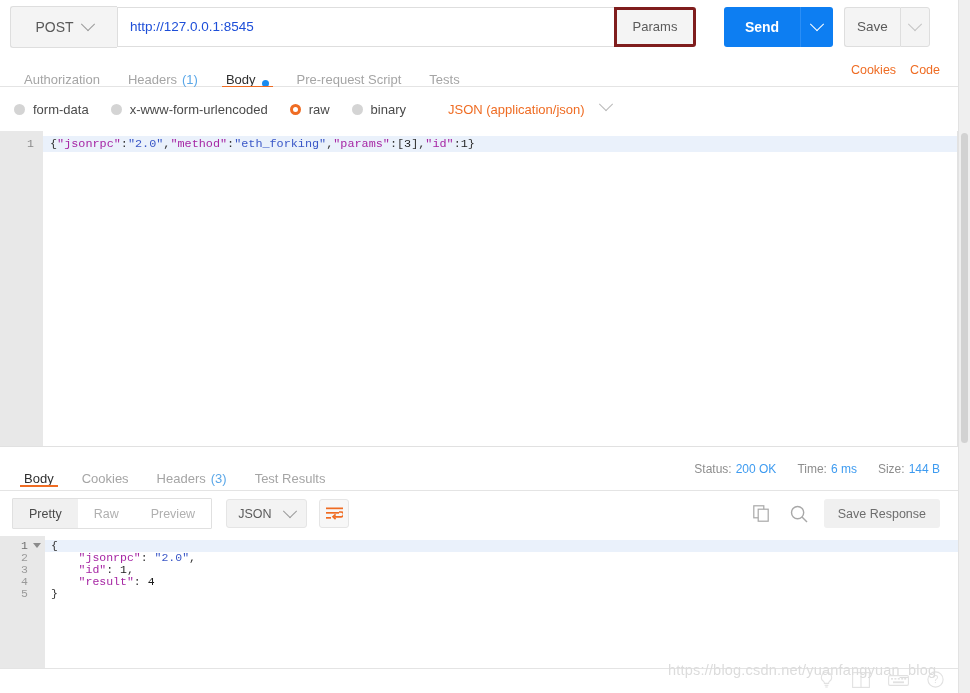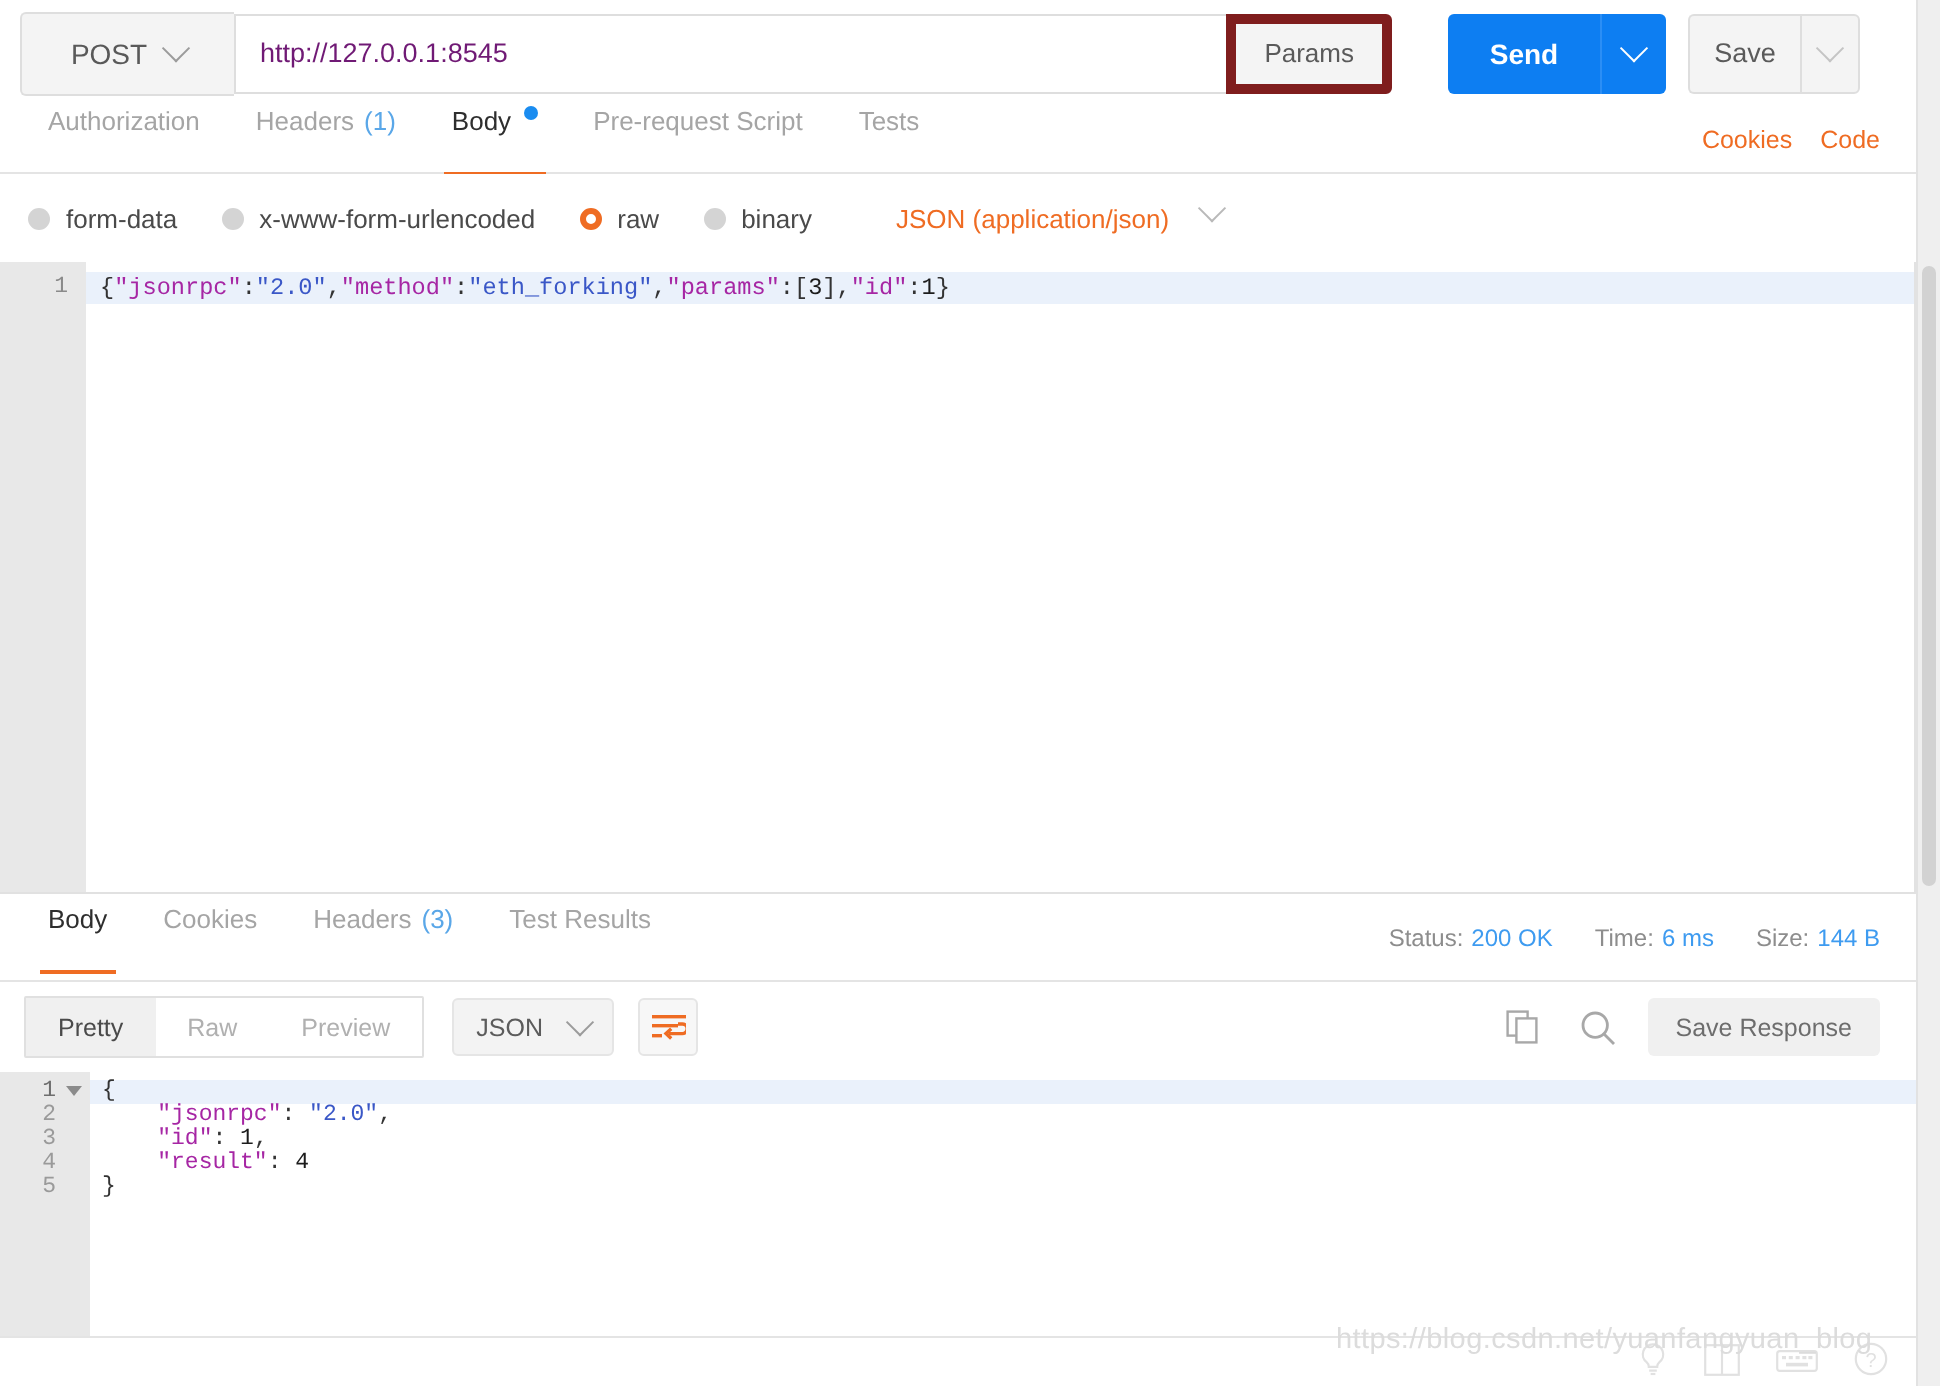--- a/index.html
+++ b/index.html
@@ -55,27 +55,27 @@
     flex: 1;
     height: 40px;
     border: 1px solid #dedede;
     border-right: none;
     background: #ffffff;
     display: flex;
     align-items: center;
     padding-left: 12px;
     box-sizing: border-box;
     font-size: 13.5px;
-    color: #701a75;
+    color: #1d4ed8;
   }
   .params-btn {
     height: 40px;
     min-width: 82px;
     padding: 0 14px;
-    border: 5px solid #7f1d1d;
+    border: 3px solid #7f1d1d;
     border-radius: 0 3px 3px 0;
     background: #f4f4f4;
     display: flex;
     align-items: center;
     justify-content: center;
     color: #5a5a5a;
     font-size: 13px;
     cursor: pointer;
     box-sizing: border-box;
   }
@@ -161,21 +161,21 @@
     border-bottom: 1px solid #e4e4e4;
     display: flex;
     align-items: center;
     padding: 0 10px;
     box-sizing: border-box;
     background: #ffffff;
   }
   .tab {
     height: 34px;
     display: flex;
-    align-items: flex-start;
+    align-items: flex-end;
     padding: 0 14px;
     color: #a5a5a5;
     font-size: 13px;
     cursor: pointer;
     position: relative;
     box-sizing: border-box;
   }
   .tab.active {
     color: #2e2e2e;
   }

